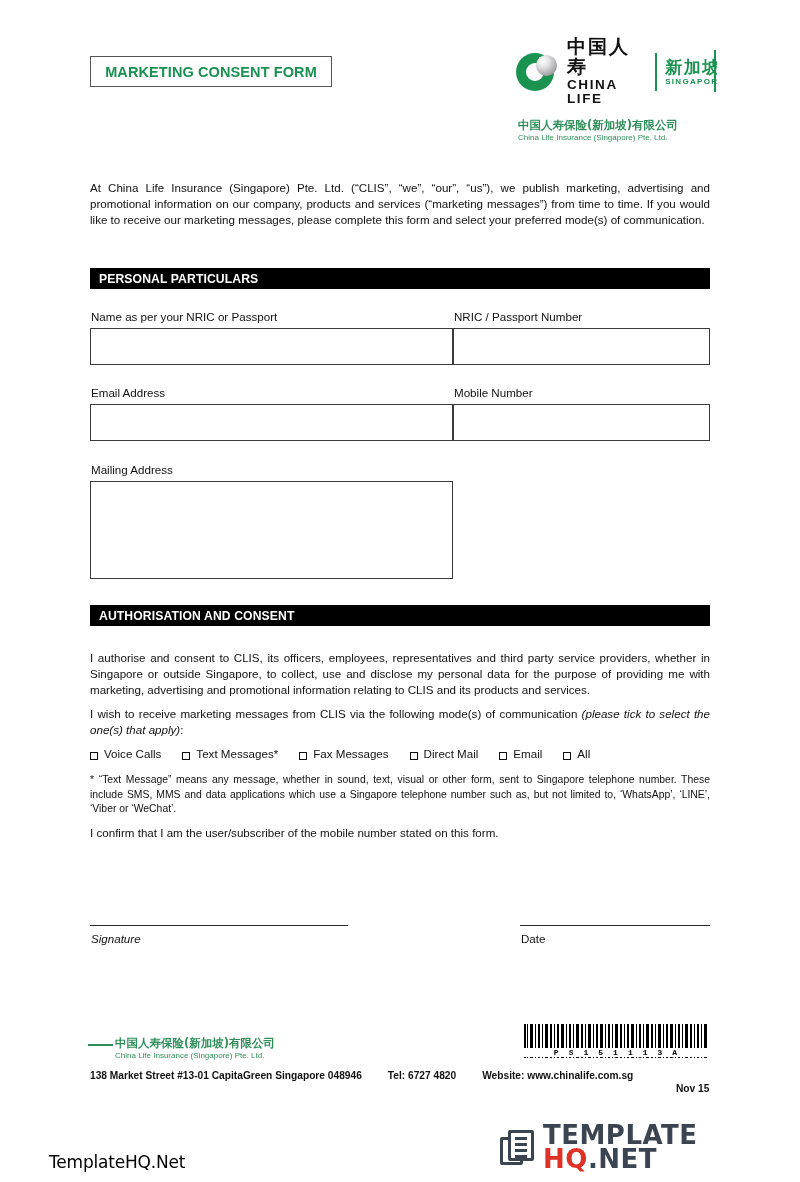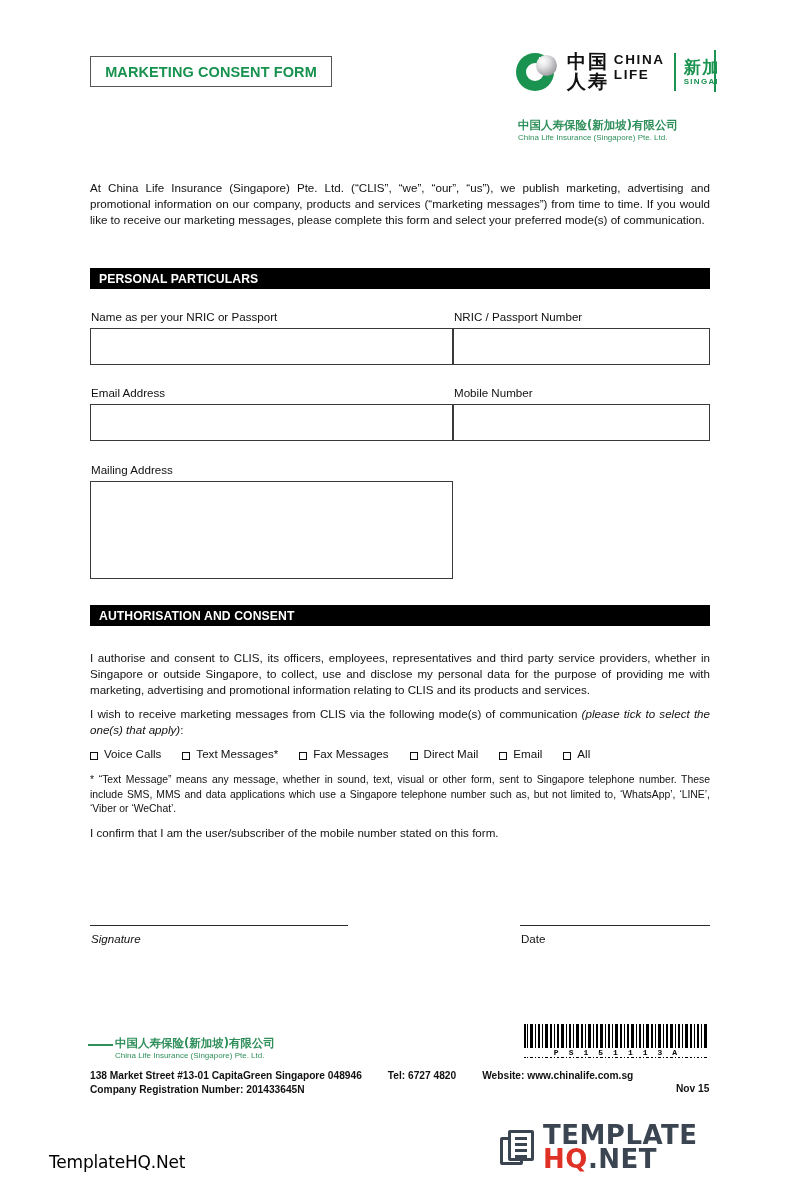--- a/index.html
+++ b/index.html
@@ -84,21 +84,21 @@
   .logo-ball {
     position: absolute;
     left: 21px; top: 5px;
     width: 21px; height: 21px;
     border-radius: 50%;
     background: radial-gradient(circle at 34% 30%, #ffffff 0%, #e2e2e4 30%, #a8a8ad 68%, #76767c 100%);
   }
   .logo-text {
     margin-left: 6px;
     display: flex;
-    flex-direction: row;
+    flex-direction: column;
     justify-content: flex-start;
   }
   .logo-cn {
     font-size: 19px;
     font-weight: bold;
     letter-spacing: 2px;
     color: #111111;
     line-height: 1.05;
     font-family: "DejaVu Sans", sans-serif;
   }
@@ -550,21 +550,20 @@
   <div class="sig-label" id="sig-label-2">Date</div>
 
   <div class="ftr-rule"></div>
   <div class="ftr-company">
     <div class="cn">中国人寿保险(新加坡)有限公司</div>
     <div class="en">China Life Insurance (Singapore) Pte. Ltd.</div>
   </div>
 
   <div class="ftr-addr">
     <div class="row"><span>138 Market Street #13-01 CapitaGreen Singapore 048946</span><span class="sp1"></span><span>Tel: 6727 4820</span><span class="sp2"></span><span>Website: www.chinalife.com.sg</span></div>
-    <div class="row"><span>Company Registration Number: 201433645N</span></div>
   </div>
 
   <div class="ftr-date">Nov 15</div>
 
   <div class="barcode">
     <svg class="barcode-bars" viewBox="0 0 189 34" preserveAspectRatio="none">
       <g fill="#000000">
         <rect x="3" y="0" width="2" height="34"></rect>
           <rect x="6" y="0" width="1" height="34"></rect>
         <rect x="9" y="0" width="3" height="34"></rect>

